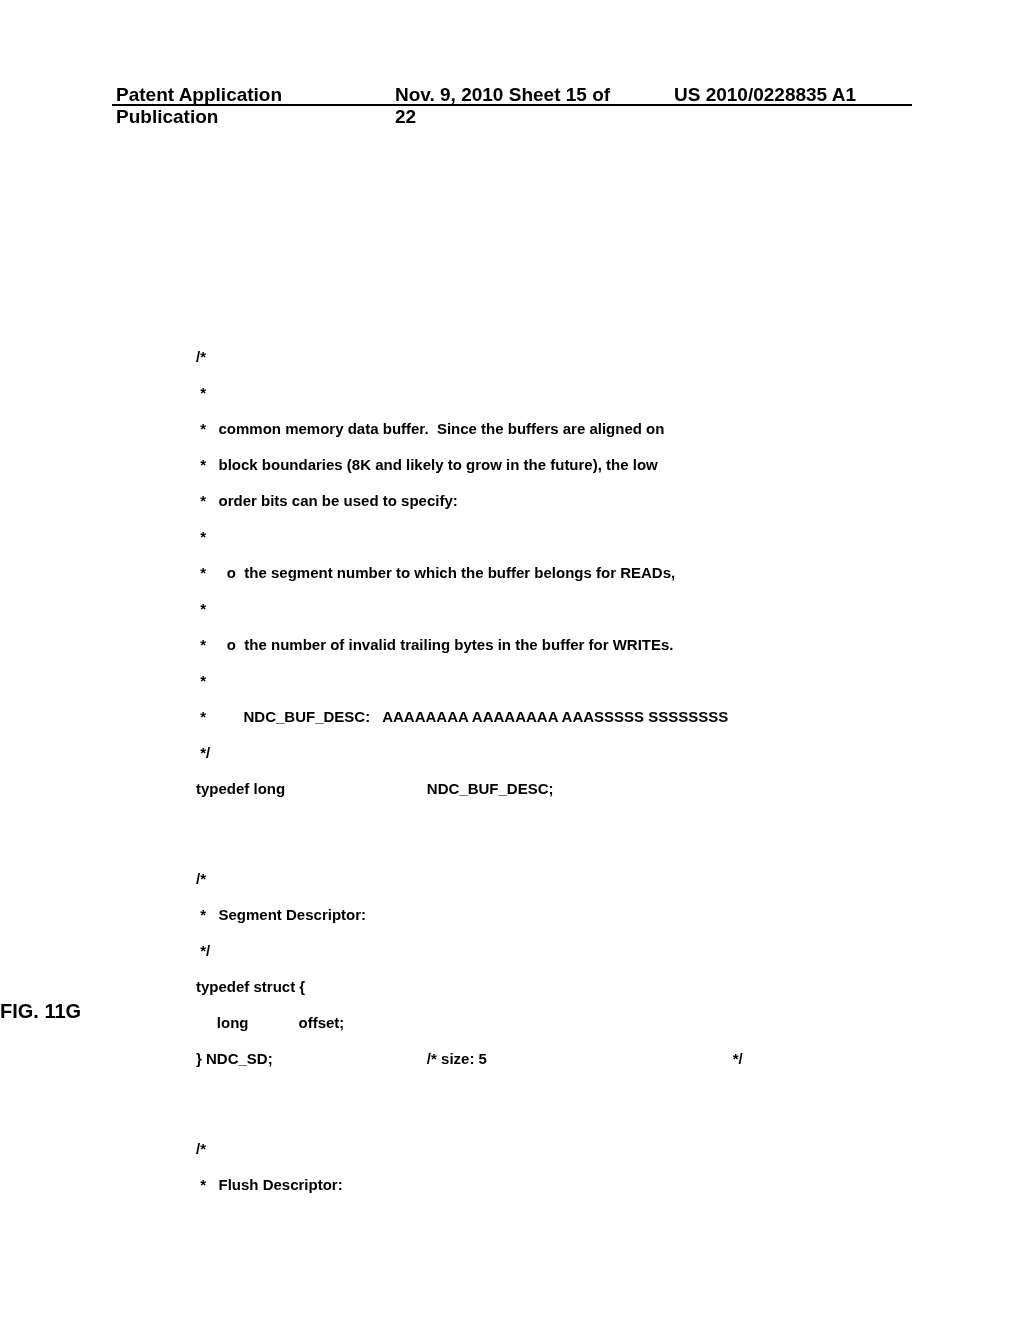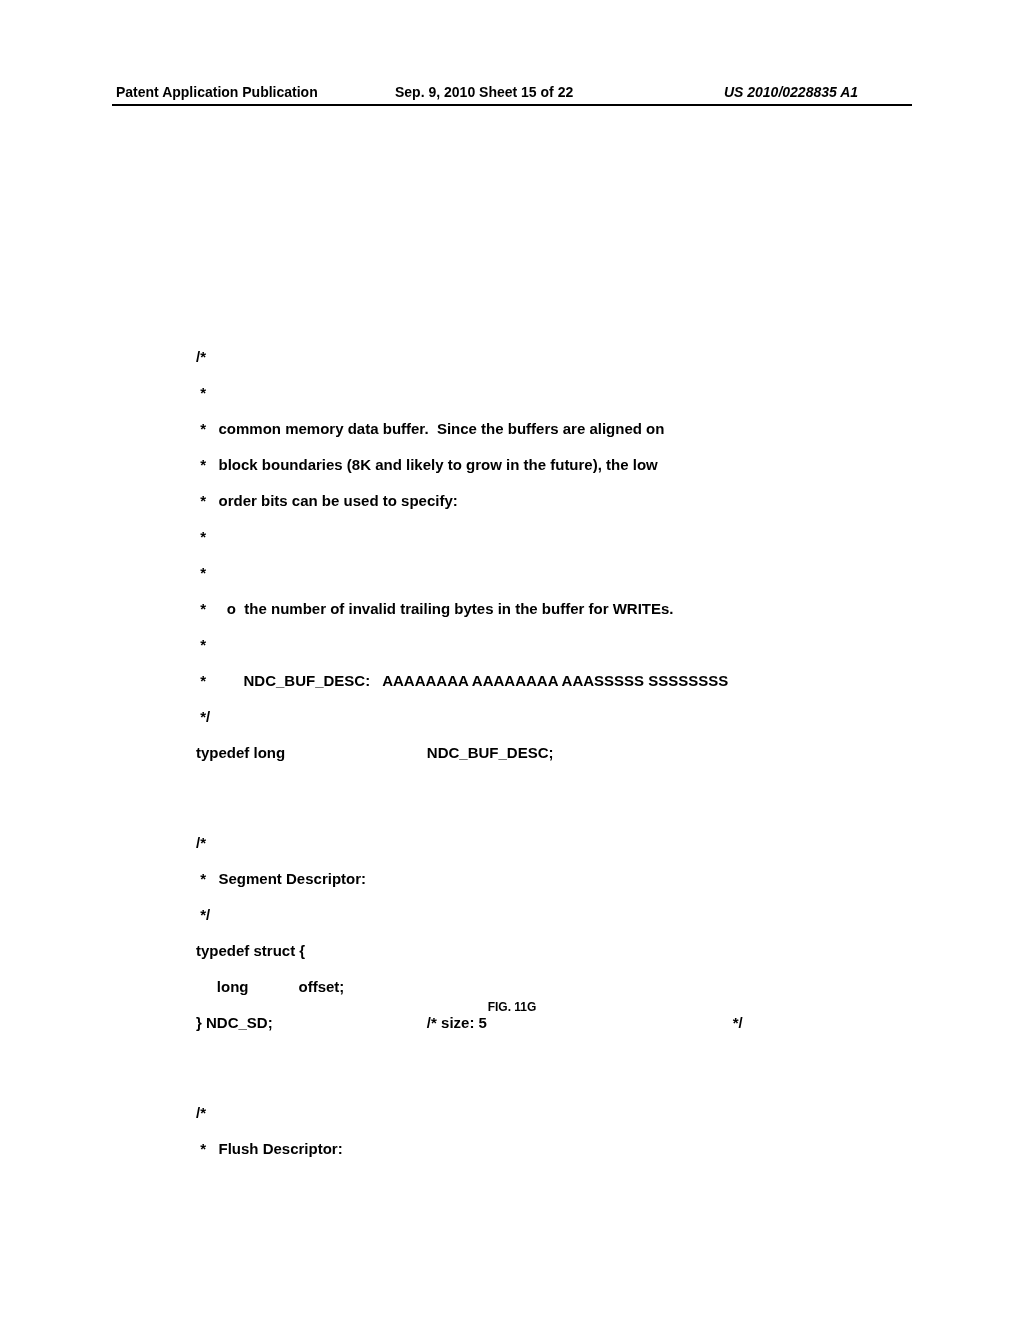--- a/index.html
+++ b/index.html
@@ -15,35 +15,34 @@
       position: relative;
     }
     .header {
       position: absolute;
       top: 84px;
       left: 0;
       right: 0;
       display: flex;
       justify-content: space-between;
       padding: 0 116px 0 116px;
-      font-size: 14px;
+      font-size: 19px;
       font-weight: bold;
       gap: 45px;
     }
     .header-left {
       flex: 1;
     }
     .header-center {
       flex: 1;
       text-align: left;
     }
     .header-right {
       flex: 1;
-      text-align: center;
-      font-style: italic;
+      text-align: left;
     }
     .header-divider {
       position: absolute;
       top: 104px;
       left: 112px;
       right: 112px;
       border-top: 2px solid #000;
     }
     .content {
       position: absolute;
@@ -58,43 +57,44 @@
     .code-block {
       white-space: pre;
       font-family: Arial, Helvetica, sans-serif;
       font-weight: bold;
     }
     .figure-label {
       position: absolute;
       top: 1000px;
       left: 0;
       right: 0;
-      text-align: center;
-      font-size: 12px;
+      text-align: left;
+      font-size: 20px;
       font-weight: bold;
     }
   </style>
 </head>
 <body>
 
 <div class="header">
   <div class="header-left">Patent Application Publication</div>
-  <div class="header-center">Sep. 9, 2010  Sheet 15 of 22</div>
+  <div class="header-center">Nov. 9, 2010  Sheet 15 of 22</div>
   <div class="header-right">US 2010/0228835 A1</div>
 </div>
 <div class="header-divider"></div>
 
 <div class="content">
 <div class="code-block">
 <div>/*</div>
 <div> *</div>
 <div> *   common memory data buffer.  Since the buffers are aligned on</div>
 <div> *   block boundaries (8K and likely to grow in the future), the low</div>
 <div> *   order bits can be used to specify:</div>
 <div> *</div>
+<div> *     o  the segment number to which the buffer belongs for READs,</div>
 <div> *</div>
 <div> *     o  the number of invalid trailing bytes in the buffer for WRITEs.</div>
 <div> *</div>
 <div> *         NDC_BUF_DESC:   AAAAAAAA AAAAAAAA AAASSSSS SSSSSSSS</div>
 <div> */</div>
 <div>typedef long                                  NDC_BUF_DESC;</div>
 </div>
 <br><br>
 <div class="code-block">
 <div>/*</div>

